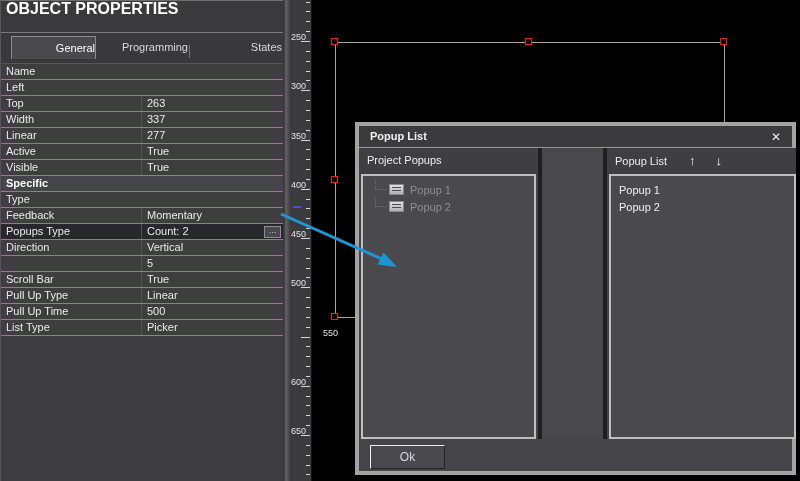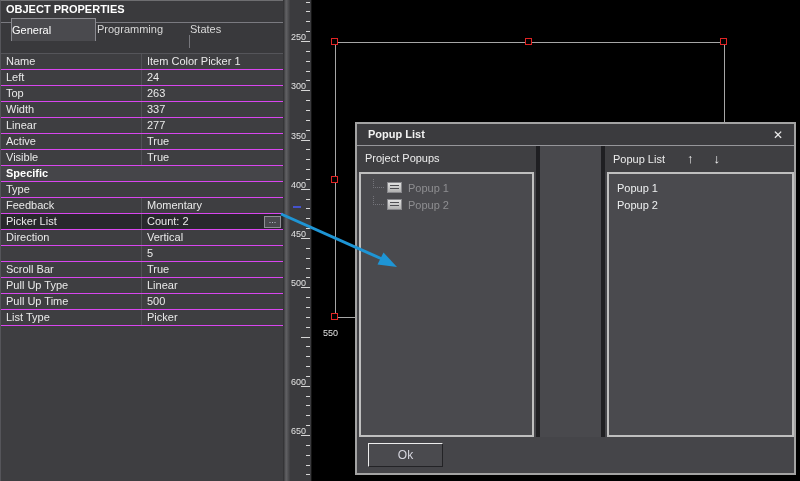--- a/index.html
+++ b/index.html
@@ -4,24 +4,24 @@
 <style>
   * { margin:0; padding:0; box-sizing:border-box; }
   html,body { width:800px; height:481px; background:#000; overflow:hidden;
               font-family:"Liberation Sans","DejaVu Sans",sans-serif; }
   #stage { position:absolute; left:0; top:0; width:800px; height:481px; background:#000; overflow:hidden; }
   .abs { position:absolute; }
 
   
   #panel { left:0; top:0; width:283px; height:481px; background:#3e3e41;
            border-top:1px solid #6e6e71; border-left:1px solid #55555a; z-index:2; }
-  #panel-title { height:22px; line-height:16px; padding-left:5px; font-size:11px; font-weight:bold;
+  #panel-title { height:32px; line-height:16px; padding-left:5px; font-size:16px; font-weight:bold;
                  color:#ffffff; background:#3a3a3d; border-bottom:1px solid #7a7a80; }
   #tabzone { position:relative; height:31px; background:#39393c; border-bottom:1px solid #55555a; }
-  .tab { position:absolute; bottom:12px; height:23px; line-height:22px; text-align:left;
+  .tab { position:absolute; bottom:4px; height:23px; line-height:22px; text-align:right;
          font-size:11px; color:#d9d9d9; cursor:default; }
   .tab.active { background:#4a4a4e; border:1px solid #8a8a90; border-bottom:none; color:#ffffff; }
   .tabdiv { position:absolute; bottom:5px; width:1px; height:13px; background:#77777c; }
 
   #grid { position:relative; }
   .prow { position:relative; height:16px; border-bottom:1px solid #d946ef;
           font-size:11px; line-height:15px; color:#eaeaea; }
   .prow .lab { position:absolute; left:0; top:0; bottom:0; width:140px; padding-left:5px; overflow:hidden; }
   .prow .val { position:absolute; left:140px; right:0; top:0; bottom:0; padding-left:5px;
                border-left:1px solid #515156; overflow:hidden; }
@@ -44,21 +44,21 @@
             line-height:9px; color:#e2e2e2; }
   #ruler-dash { position:absolute; left:3px; top:206px; width:8px; height:2px; background:#4552cc; }
 
   
   .selline { position:absolute; background:#a6a6a6; z-index:3; }
   .handle  { position:absolute; width:7px; height:7px; border:1px solid #e02424;
              background:#000; z-index:4; cursor:pointer; }
 
   
   #dialog { left:355px; top:122px; width:441px; height:353px; background:#454549;
-            border:2px solid #a3a3a3; z-index:10; }
+            border:4px solid #a3a3a3; z-index:10; }
   #dlg-titlebar { position:absolute; left:0; top:0; right:0; height:22px; background:#3b3b3e;
                   border-bottom:1px solid #96969a; color:#f2f2f2; font-size:11px; font-weight:bold;
                   line-height:21px; padding-left:11px; cursor:default; }
   #dlg-close { position:absolute; right:9px; top:1px; width:14px; height:20px; line-height:20px;
                text-align:center; color:#ededed; font-weight:bold; font-size:12px; cursor:pointer; }
   .colhdr { position:absolute; top:22px; height:26px; line-height:24px; font-size:11px;
             color:#ededed; background:#3f3f42; padding-left:8px; }
   #lhdr { left:0; width:185px; }
   #rhdr { left:248px; width:189px; display:flex; align-items:center; gap:0; }
   .arrow-glyph { font-weight:bold; color:#f4f4f4; font-size:13px; cursor:pointer; }
@@ -99,25 +99,23 @@
     <div id="panel-title">OBJECT PROPERTIES</div>
     <div id="tabzone">
       <div class="tab active" style="left:10px;width:85px;">General</div>
       <div class="tab" style="left:96px;width:91px;">Programming</div>
       <div class="tabdiv" style="left:188px;"></div>
       <div class="tab" style="left:189px;width:92px;">States</div>
     </div>
     <div id="grid">
         <div class="prow">
           <div class="lab">Name</div>
-          <div class="val">Item Color Picker 1</div>
         </div>
         <div class="prow">
           <div class="lab">Left</div>
-          <div class="val">24</div>
         </div>
         <div class="prow">
           <div class="lab">Top</div>
           <div class="val">263</div>
         </div>
         <div class="prow">
           <div class="lab">Width</div>
           <div class="val">337</div>
         </div>
         <div class="prow">
@@ -136,21 +134,21 @@
           <div class="lab">Specific</div>
         </div>
         <div class="prow">
           <div class="lab">Type</div>
         </div>
         <div class="prow">
           <div class="lab">Feedback</div>
           <div class="val">Momentary</div>
         </div>
         <div class="prow selected">
-          <div class="lab">Picker List</div>
+          <div class="lab">Popups Type</div>
           <div class="val">Count: 2</div>
           <div class="dotsbtn">...</div>
         </div>
         <div class="prow">
           <div class="lab">Direction</div>
           <div class="val">Vertical</div>
         </div>
         <div class="prow">
           <div class="val">5</div>
         </div>

